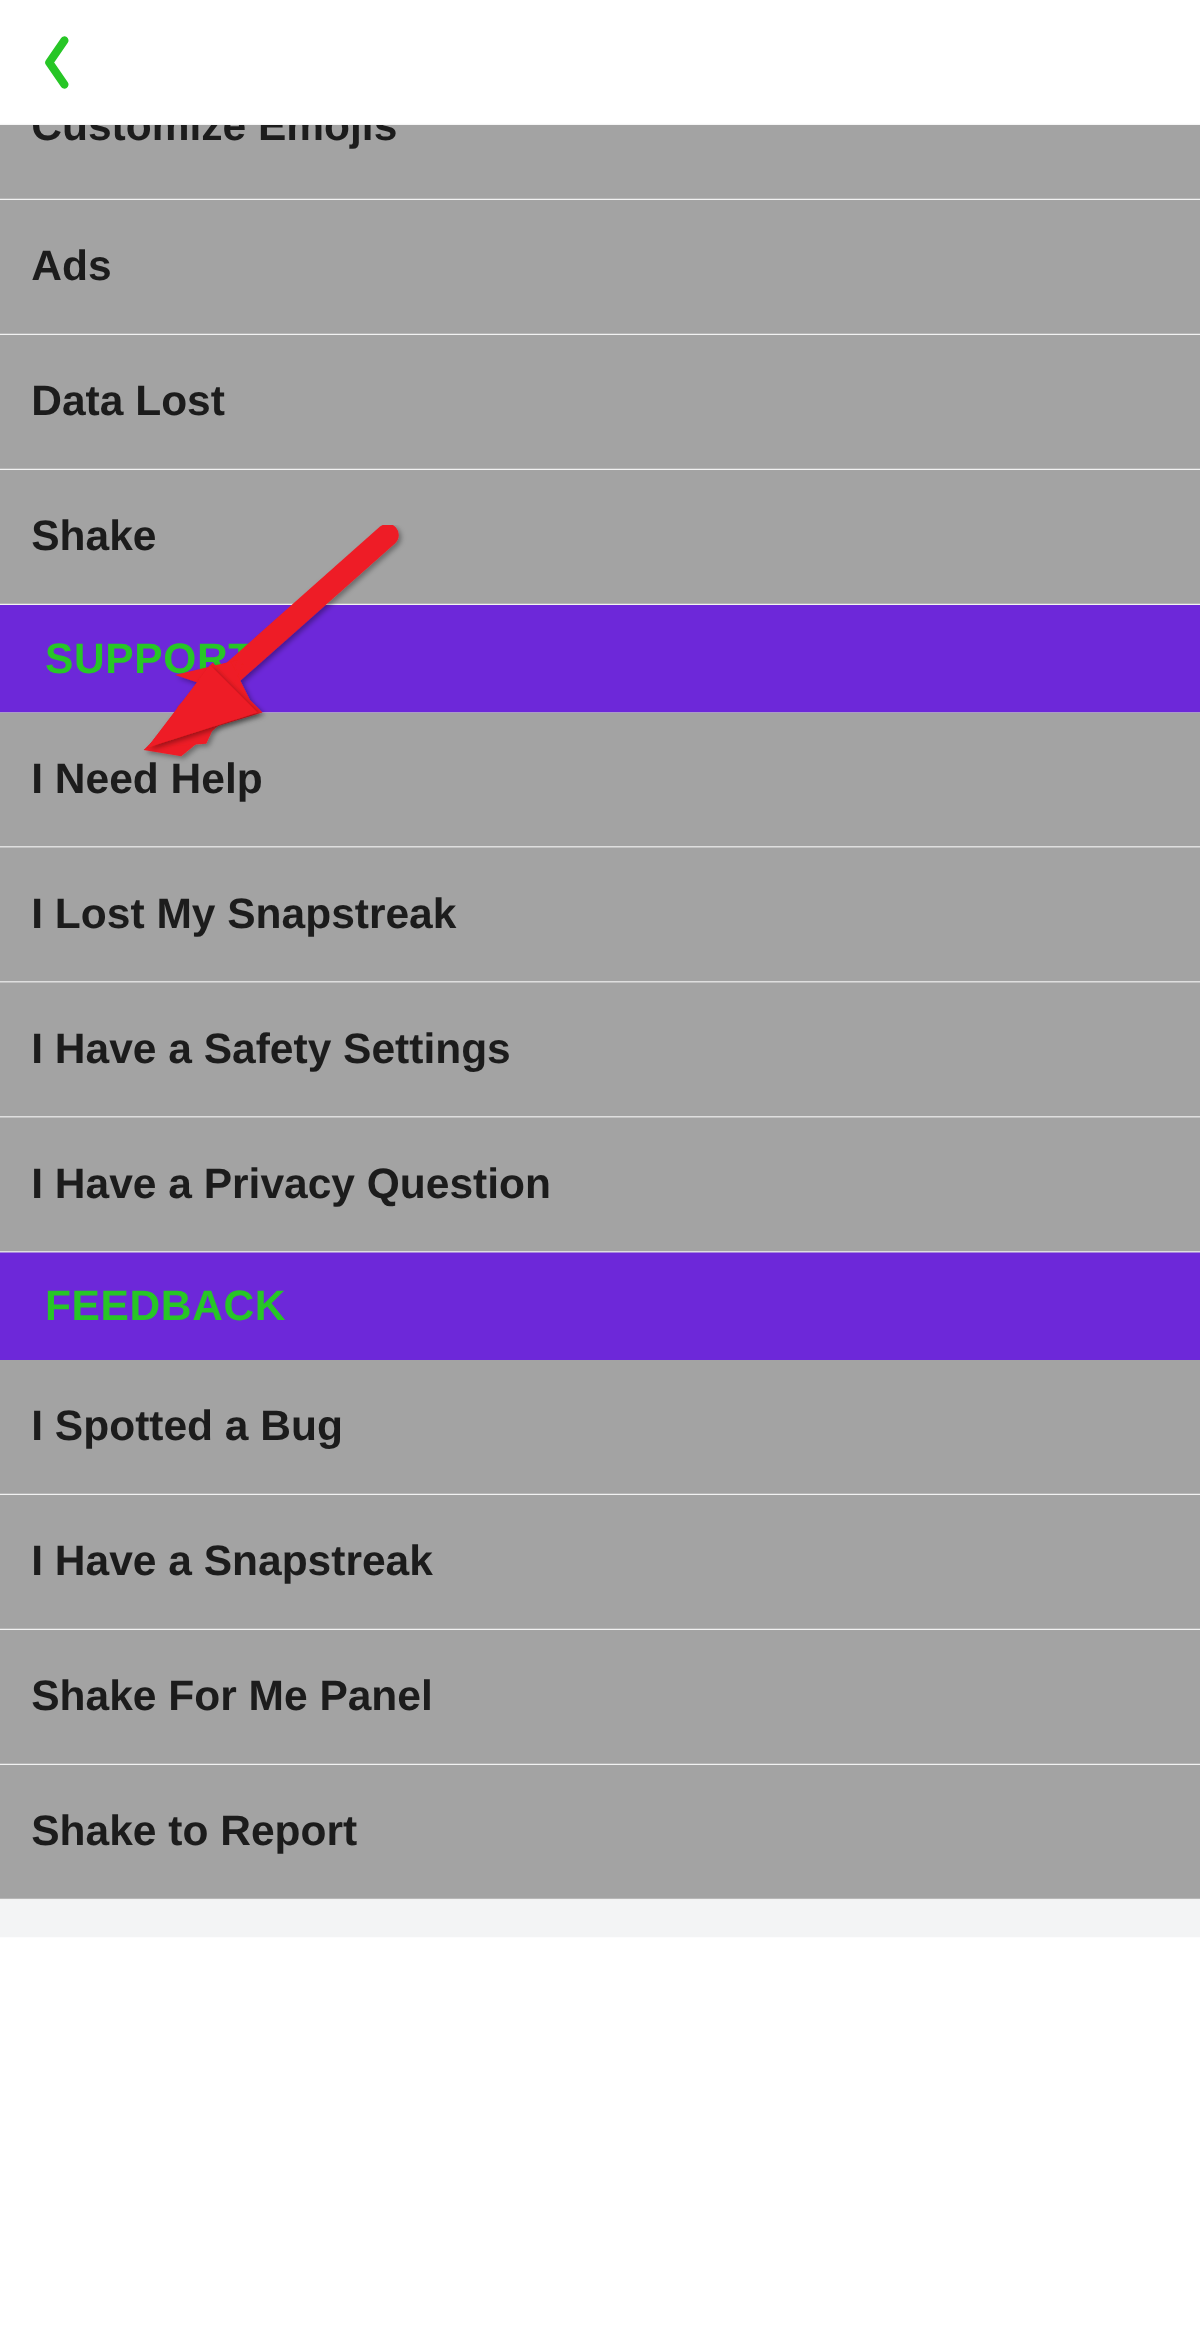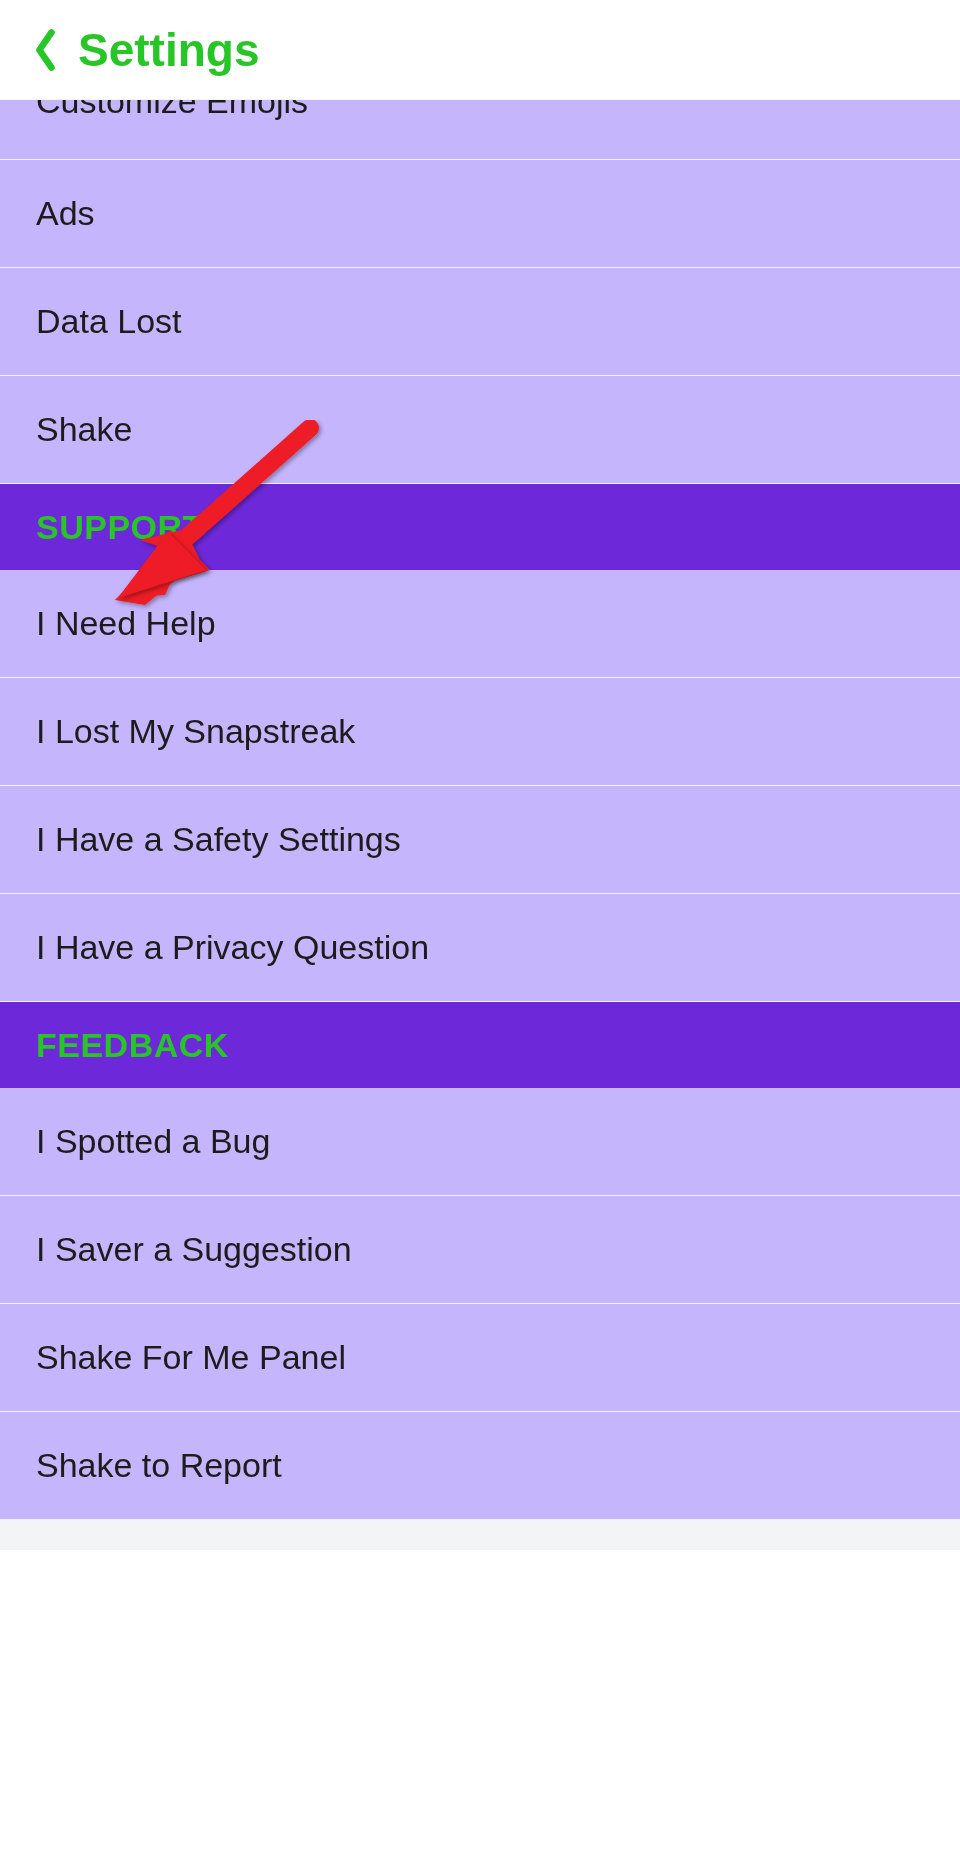--- a/index.html
+++ b/index.html
@@ -34,25 +34,25 @@
   .title {
     font-size: 46px;
     font-weight: 600;
     color: #27c626;
     margin-left: 10px;
   }
   .list-item {
     height: 108px;
     display: flex;
     align-items: center;
-    padding-left: 36px;
-    background: #c4b5fd;
+    padding-left: 25px;
+    background: #a3a3a3;
     border-bottom: 1px solid #f2f2f2;
     font-size: 34px;
-    font-weight: 400;
+    font-weight: 700;
     color: #1c1c1c;
   }
   .first-item {
     height: 60px;
     align-items: flex-start;
     padding-top: 0;
     overflow: hidden;
   }
   .first-item span {
     transform: translateY(-18px);
@@ -79,21 +79,20 @@
 </style>
 </head>
 <body>
 
 <div class="header">
   <div class="back-chevron">
     <svg viewBox="0 0 24 40">
       <path d="M17 4 L6 20 L17 36" stroke="#27c626" stroke-width="6" fill="none" stroke-linecap="round" stroke-linejoin="round"></path>
     </svg>
   </div>
-  <div class="title">Settings</div>
 </div>
 
 <div class="list-item first-item">
   <span>Customize Emojis</span>
 </div>
 <div class="list-item">
   <span>Ads</span>
 </div>
 <div class="list-item">
   <span>Data Lost</span>
@@ -116,21 +115,21 @@
 <div class="list-item">
   <span>I Have a Privacy Question</span>
 </div>
 
 <div class="section-header">FEEDBACK</div>
 
 <div class="list-item">
   <span>I Spotted a Bug</span>
 </div>
 <div class="list-item">
-  <span>I Saver a Suggestion</span>
+  <span>I Have a Snapstreak</span>
 </div>
 <div class="list-item">
   <span>Shake For Me Panel</span>
 </div>
 <div class="list-item">
   <span>Shake to Report</span>
 </div>
 
 <div class="bottom-section"></div>
 

